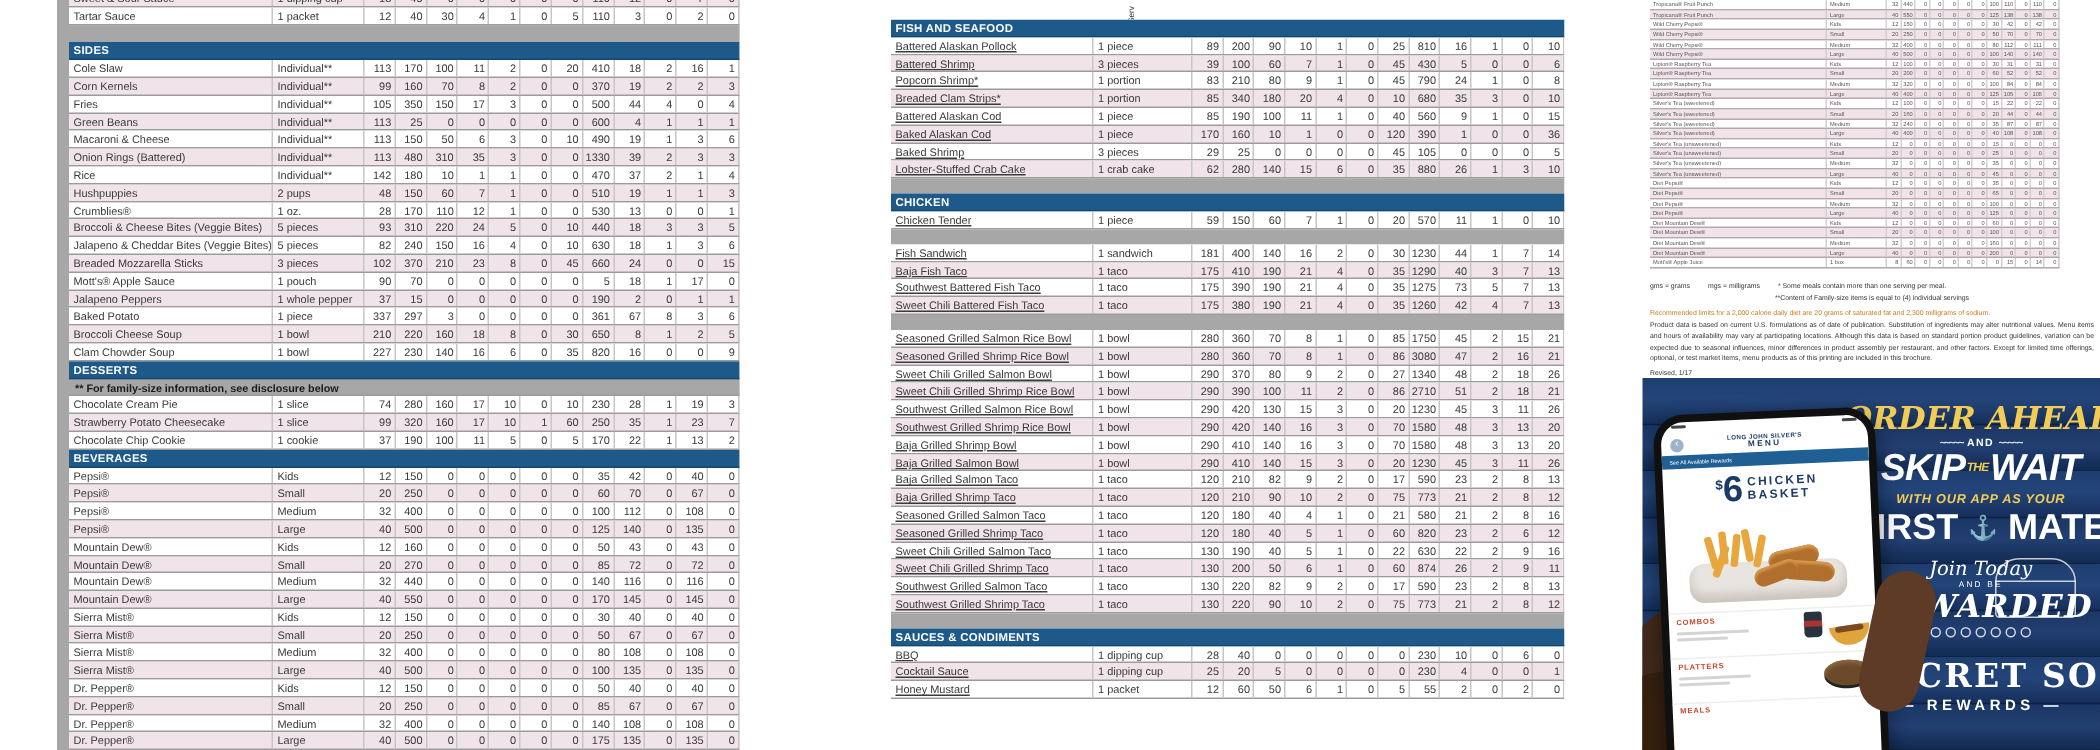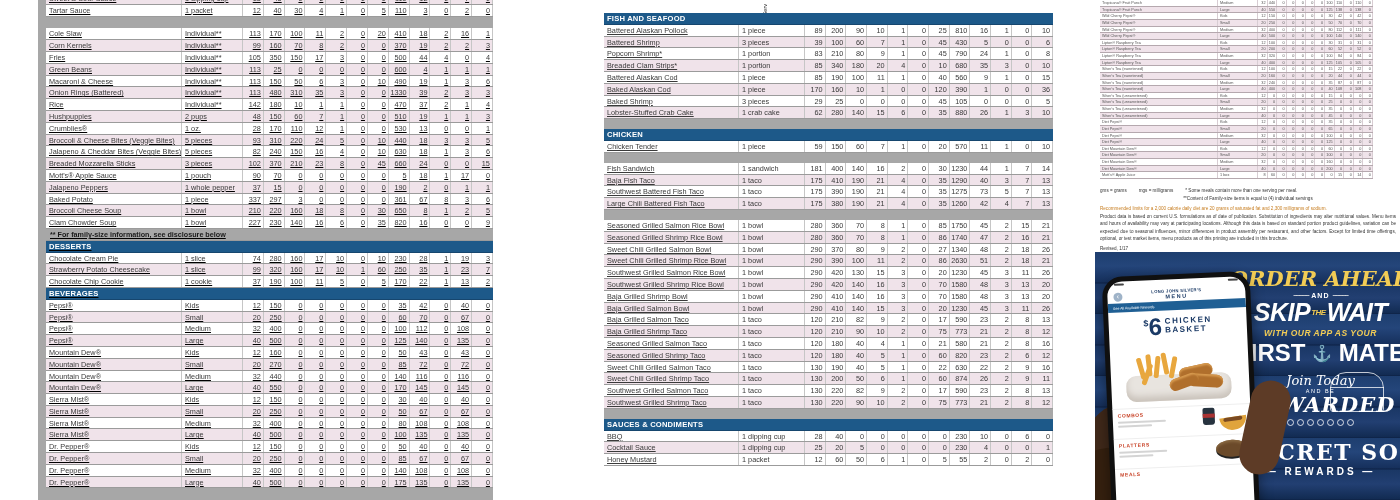--- a/index.html
+++ b/index.html
@@ -1,23 +1,23 @@
 <!DOCTYPE html>
 <html><head>
 <meta charset="utf-8">
 <style>
   html,body{margin:0;padding:0;background:#fff;}
   #page{position:relative;width:1400px;height:500px;overflow:hidden;background:#fff;
         font-family:"Liberation Sans",sans-serif;}
 
   
   .panel{position:absolute;top:0;overflow:hidden;box-sizing:border-box;}
-  #left-panel{left:38px;width:455px;height:500px;background:#a7a7a7;padding-left:8px;text-decoration:underline;}
+  #left-panel{left:38px;width:455px;height:500px;background:#a7a7a7;padding-left:8px;}
   #left-table{margin-top:-7px;}
-  #mid-panel{left:594px;width:449px;height:500px;background:#fff;margin-left:10px;}
+  #mid-panel{left:594px;width:449px;height:500px;background:#fff;}
   #right-panel{left:1100px;width:273px;height:179px;background:#a7a7a7;}
 
   .trow{display:flex;height:11.8px;box-sizing:border-box;border-bottom:1px solid #9b9b9b;
         background:#fff;overflow:hidden;}
   .trow.pink{background:#f0e3ea;}
   .trow.head{background:#1d5989;border-bottom:1px solid #16466e;}
   .trow.head .label{color:#fff;font-weight:bold;font-size:7.6px;line-height:11px;
         padding-left:3px;letter-spacing:.2px;}
   .trow.gap{background:#a7a7a7;border-bottom:none;height:10px;}
   #left-table .trow.gap{height:11.8px;}
@@ -166,20 +166,23 @@
           <span class="c num">1</span>
           <span class="c num">0</span>
           <span class="c num">5</span>
           <span class="c num">110</span>
           <span class="c num">3</span>
           <span class="c num">0</span>
           <span class="c num">2</span>
           <span class="c num">0</span>
         </div>
         <div class="trow gap"></div>
+        <div class="trow head">
+          <span class="label">SIDES</span>
+        </div>
         <div class="trow">
           <span class="c name">Cole Slaw</span>
           <span class="c serv">Individual**</span>
           <span class="c num">113</span>
           <span class="c num">170</span>
           <span class="c num">100</span>
           <span class="c num">11</span>
           <span class="c num">2</span>
           <span class="c num">0</span>
           <span class="c num">20</span>
@@ -438,25 +441,25 @@
           <span class="c num">16</span>
           <span class="c num">6</span>
           <span class="c num">0</span>
           <span class="c num">35</span>
           <span class="c num">820</span>
           <span class="c num">16</span>
           <span class="c num">0</span>
           <span class="c num">0</span>
           <span class="c num">9</span>
         </div>
+        <div class="trow head">
+          <span class="label">DESSERTS</span>
+        </div>
         <div class="trow note">
           <span class="label">** For family-size information, see disclosure below</span>
-        </div>
-        <div class="trow head">
-          <span class="label">DESSERTS</span>
         </div>
         <div class="trow">
           <span class="c name">Chocolate Cream Pie</span>
           <span class="c serv">1 slice</span>
           <span class="c num">74</span>
           <span class="c num">280</span>
           <span class="c num">160</span>
           <span class="c num">17</span>
           <span class="c num">10</span>
           <span class="c num">0</span>
@@ -961,21 +964,21 @@
           <span class="c num">4</span>
           <span class="c num">0</span>
           <span class="c num">35</span>
           <span class="c num">1275</span>
           <span class="c num">73</span>
           <span class="c num">5</span>
           <span class="c num">7</span>
           <span class="c num">13</span>
         </div>
         <div class="trow pink">
-          <span class="c name">Large Chili Battered Fish Taco</span>
+          <span class="c name">Sweet Chili Battered Fish Taco</span>
           <span class="c serv">1 taco</span>
           <span class="c num">175</span>
           <span class="c num">380</span>
           <span class="c num">190</span>
           <span class="c num">21</span>
           <span class="c num">4</span>
           <span class="c num">0</span>
           <span class="c num">35</span>
           <span class="c num">1260</span>
           <span class="c num">42</span>
@@ -1003,21 +1006,21 @@
         <div class="trow pink">
           <span class="c name">Seasoned Grilled Shrimp Rice Bowl</span>
           <span class="c serv">1 bowl</span>
           <span class="c num">280</span>
           <span class="c num">360</span>
           <span class="c num">70</span>
           <span class="c num">8</span>
           <span class="c num">1</span>
           <span class="c num">0</span>
           <span class="c num">86</span>
-          <span class="c num">1740</span>
+          <span class="c num">3080</span>
           <span class="c num">47</span>
           <span class="c num">2</span>
           <span class="c num">16</span>
           <span class="c num">21</span>
         </div>
         <div class="trow">
           <span class="c name">Sweet Chili Grilled Salmon Bowl</span>
           <span class="c serv">1 bowl</span>
           <span class="c num">290</span>
           <span class="c num">370</span>
@@ -1035,21 +1038,21 @@
         <div class="trow pink">
           <span class="c name">Sweet Chili Grilled Shrimp Rice Bowl</span>
           <span class="c serv">1 bowl</span>
           <span class="c num">290</span>
           <span class="c num">390</span>
           <span class="c num">100</span>
           <span class="c num">11</span>
           <span class="c num">2</span>
           <span class="c num">0</span>
           <span class="c num">86</span>
-          <span class="c num">2630</span>
+          <span class="c num">2710</span>
           <span class="c num">51</span>
           <span class="c num">2</span>
           <span class="c num">18</span>
           <span class="c num">21</span>
         </div>
         <div class="trow">
           <span class="c name">Southwest Grilled Salmon Rice Bowl</span>
           <span class="c serv">1 bowl</span>
           <span class="c num">290</span>
           <span class="c num">420</span>

